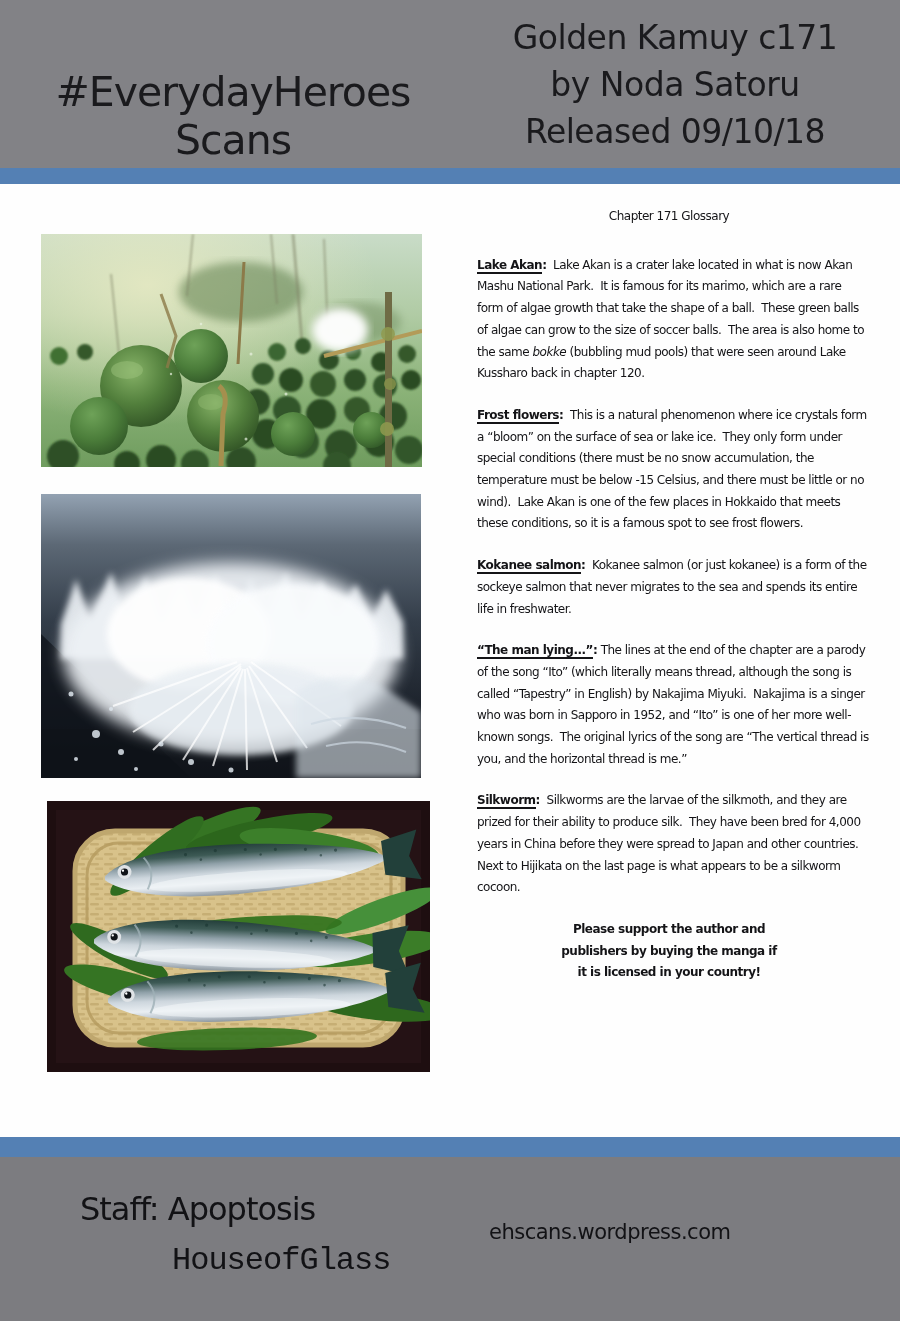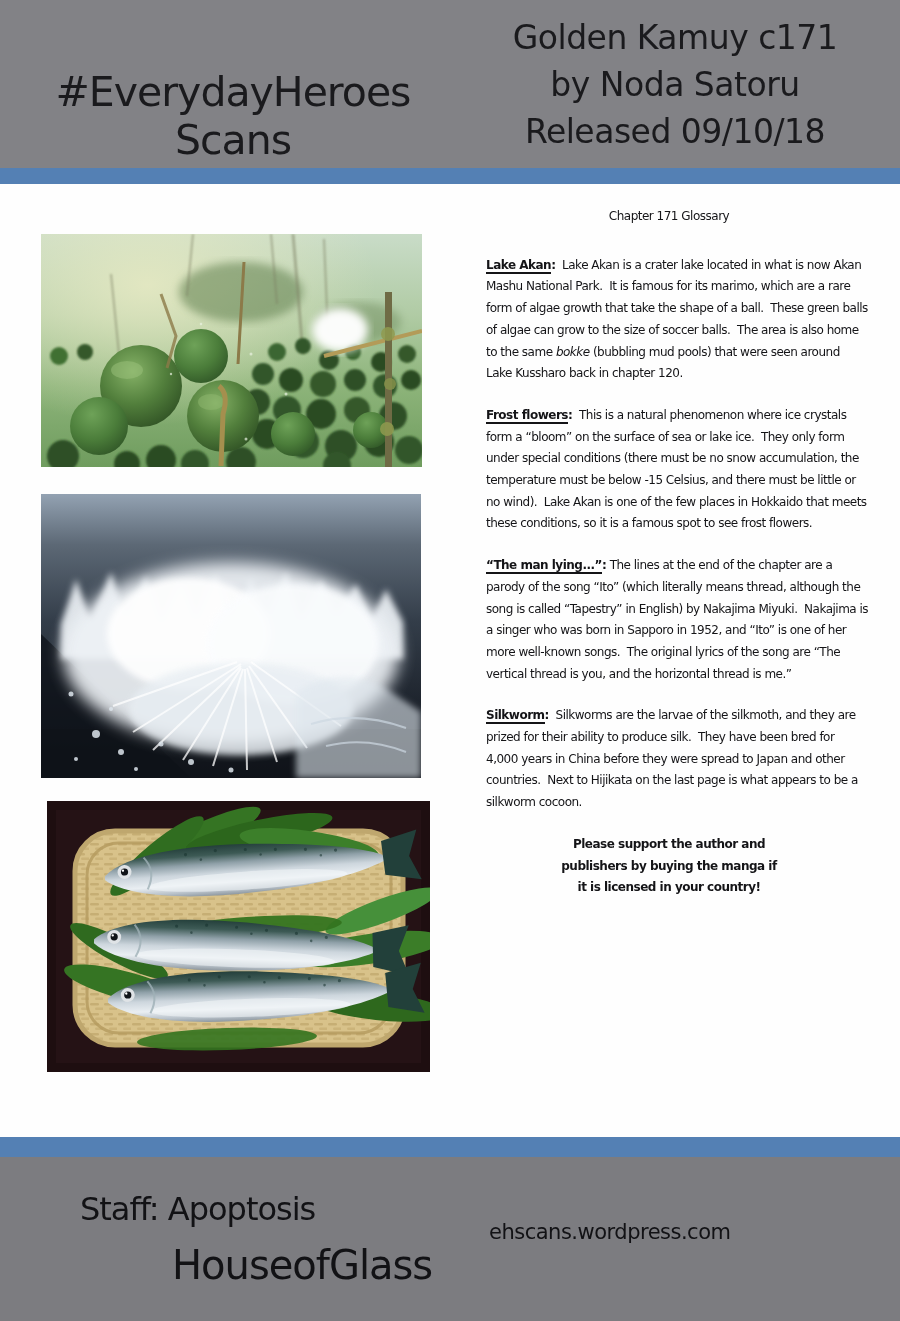--- a/index.html
+++ b/index.html
@@ -27,28 +27,28 @@
   .photo svg{display:block;width:100%;height:100%;}
   .photo-marimo{left:41px;top:234px;width:381px;height:233px;}
   .photo-frost{left:41px;top:494px;width:380px;height:284px;}
   .photo-fish{left:47px;top:801px;width:383px;height:271px;}
 
   .glossary{
     position:absolute;left:469px;top:206px;width:400px;
     font-size:12px;line-height:21.7px;letter-spacing:-0.5px;color:#141417;
   }
   .glossary-title{text-align:center;margin:0 0 27px 0;font-weight:500;}
-  .entry{margin:0 0 20px 17px;white-space:pre-wrap;}
+  .entry{margin:0 0 20px 8px;white-space:pre-wrap;}
   .term{font-weight:bold;border-bottom:2px solid #141417;padding-bottom:0px;}
   .colon{font-weight:bold;}
   .it{font-style:italic;}
   .support-note{font-weight:bold;text-align:center;margin-top:12px;line-height:21.7px;}
 
   .staff-line1{position:absolute;left:80px;top:1190px;font-size:32px;letter-spacing:-1px;color:#121215;}
-  .staff-line2{position:absolute;left:172px;top:1242px;font-size:40px;letter-spacing:-1px;color:#121215;}
+  .staff-line2{position:absolute;left:172px;top:1242px;font-size:32px;letter-spacing:-1px;color:#121215;font-family:Liberation Mono, monospace;}
   .website{position:absolute;left:489px;top:1220px;font-size:21px;letter-spacing:-0.5px;color:#121215;}
 </style>
 </head>
 <body>
 
 <div class="band header-band"></div>
 <div class="band stripe-top"></div>
 <div class="band content-bg"></div>
 <div class="band stripe-bottom"></div>
 <div class="band footer-band"></div>
@@ -278,20 +278,21 @@
   <use href="#fi-shape" transform="translate(40,112) rotate(2)"></use>
   <use href="#fi-shape" transform="translate(52,172) rotate(-2)"></use>
 </svg>
 </div>
 
 <div class="glossary">
   <p class="glossary-title">Chapter 171 Glossary</p>
   <div>
       <p class="entry"><span class="term">Lake Akan</span><span class="colon">:</span><span>  Lake Akan is a crater lake located in what is now Akan Mashu National Park.  It is famous for its marimo, which are a rare form of algae growth that take the shape of a ball.  These green balls of algae can grow to the size of soccer balls.  The area is also home to the same </span><span class="it">bokke</span><span> (bubbling mud pools) that were seen around Lake Kussharo back in chapter 120.</span></p>
       <p class="entry"><span class="term">Frost flowers</span><span class="colon">:</span><span>  This is a natural phenomenon where ice crystals form a “bloom” on the surface of sea or lake ice.  They only form under special conditions (there must be no snow accumulation, the temperature must be below -15 Celsius, and there must be little or no wind).  Lake Akan is one of the few places in Hokkaido that meets these conditions, so it is a famous spot to see frost flowers.</span></p>
+      <p class="entry"><span class="term">Kokanee salmon</span><span class="colon">:</span><span>  Kokanee salmon (or just kokanee) is a form of the sockeye salmon that never migrates to the sea and spends its entire life in freshwater.</span></p>
       <p class="entry"><span class="term">“The man lying...”</span><span class="colon">:</span><span> The lines at the end of the chapter are a parody of the song “Ito” (which literally means thread, although the song is called “Tapestry” in English) by Nakajima Miyuki.  Nakajima is a singer who was born in Sapporo in 1952, and “Ito” is one of her more well-known songs.  The original lyrics of the song are “The vertical thread is you, and the horizontal thread is me.”</span></p>
       <p class="entry"><span class="term">Silkworm</span><span class="colon">:</span><span>  Silkworms are the larvae of the silkmoth, and they are prized for their ability to produce silk.  They have been bred for 4,000 years in China before they were spread to Japan and other countries.  Next to Hijikata on the last page is what appears to be a silkworm cocoon.</span></p>
     </div>
   <div class="support-note">
       <div>Please support the author and</div>
       <div>publishers by buying the manga if</div>
       <div>it is licensed in your country!</div>
     </div>
 </div>
 

